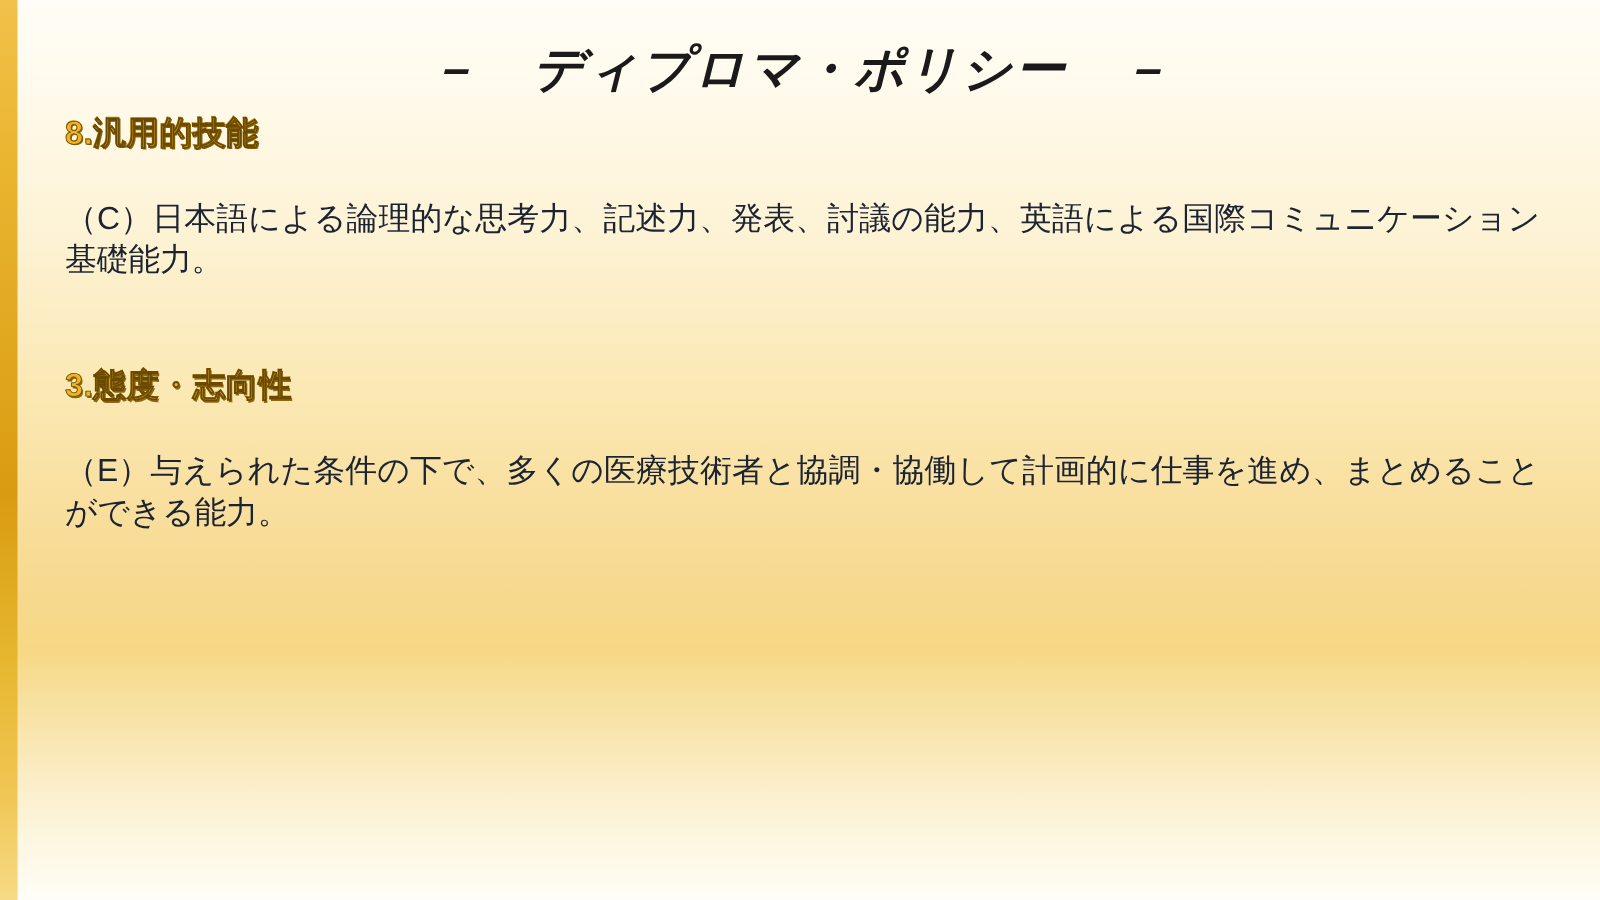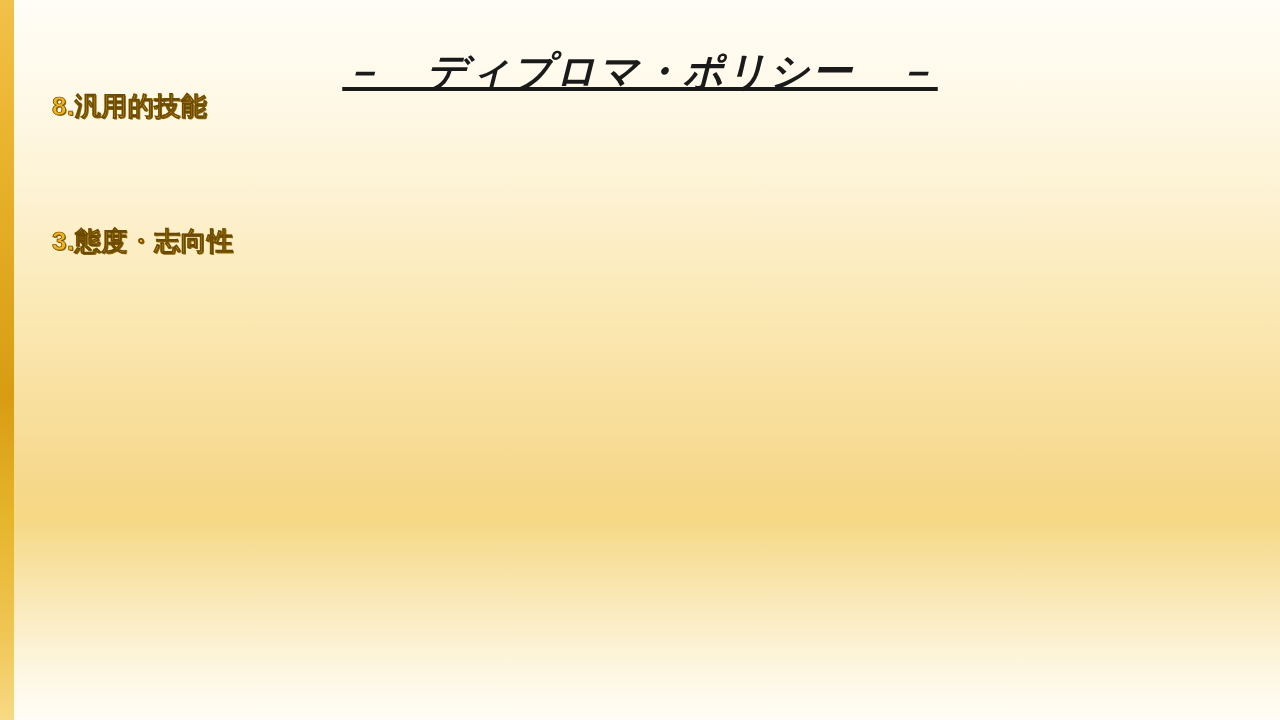--- a/index.html
+++ b/index.html
@@ -41,32 +41,31 @@
         #f2c14a 0%,
         #eab52f 18%,
         #e0a81f 38%,
         #d89c12 55%,
         #e5b52b 72%,
         #f0c654 88%,
         #f7da85 100%);
   }
   .slide-title {
     position: absolute;
-    top: 44px;
+    top: 28px;
     left: 0;
     width: 1280px;
     text-align: center;
     font-size: 40px;
     font-weight: bold;
     font-style: italic;
     letter-spacing: 2px;
     color: #1a1a1a;
     font-family: "Liberation Sans", sans-serif;
     white-space: nowrap;
-    text-decoration: underline;
   }
   .content {
     position: absolute;
     left: 52px;
     top: 92px;
     width: 1180px;
   }
   .section-heading {
     font-size: 26px;
     font-weight: bold;
@@ -103,28 +102,30 @@
   <div class="left-bar"></div>
 
   <div class="slide-title">－　ディプロマ・ポリシー　－</div>
 
   <div class="content">
 
     <div class="section-heading heading-2">8.汎用的技能</div>
 
     <div class="gap-lg"></div>
 
+    <div class="para">（C）日本語による論理的な思考力、記述力、発表、討議の能力、英語による国際コミュニケーション基礎能力。</div>
 
     <div class="gap-sm"></div>
 
 
     <div class="gap-md"></div>
 
     <div class="section-heading heading-3">3.態度・志向性</div>
 
     <div class="gap-lg"></div>
 
+    <div class="para">（E）与えられた条件の下で、多くの医療技術者と協調・協働して計画的に仕事を進め、まとめることができる能力。</div>
 
     <div class="gap-sm"></div>
 
 
   </div>
 </div>
 
 </body></html>

